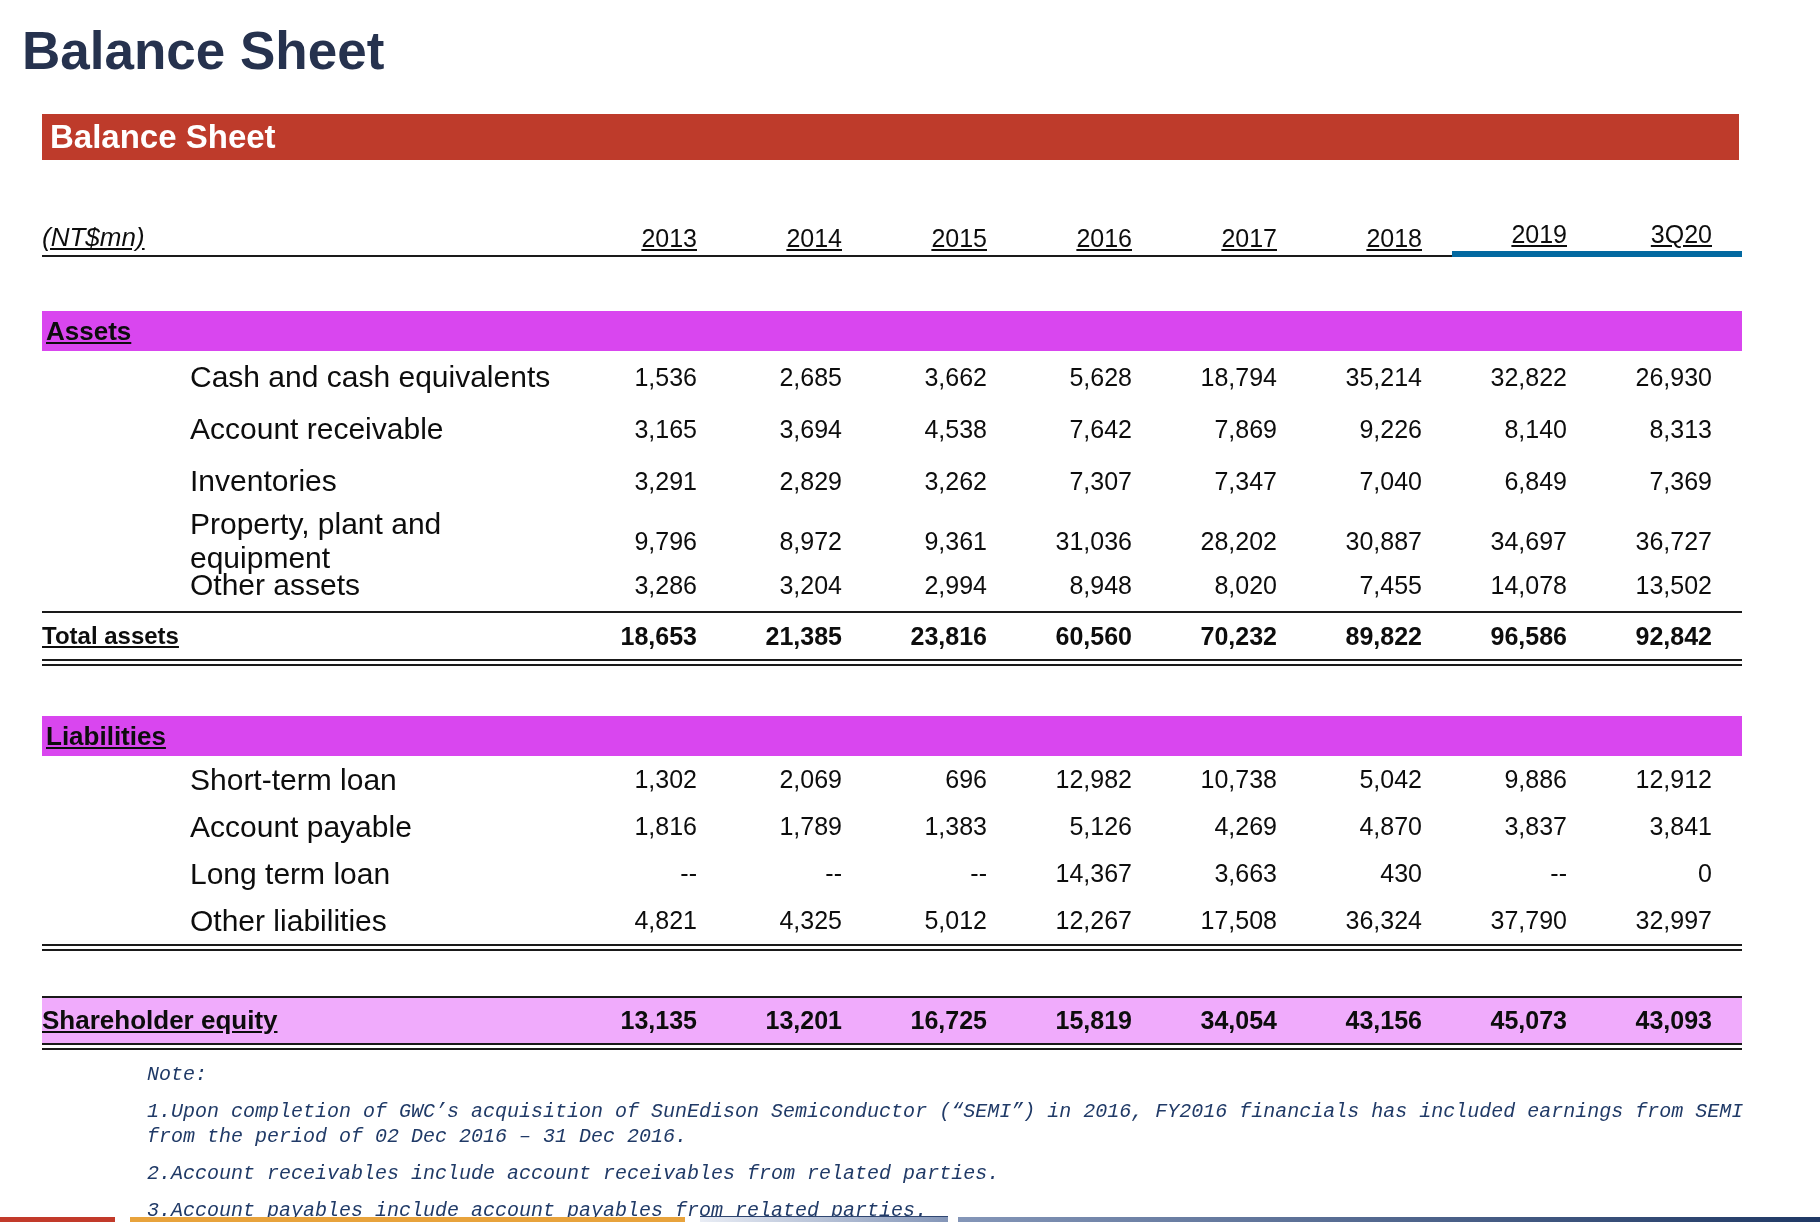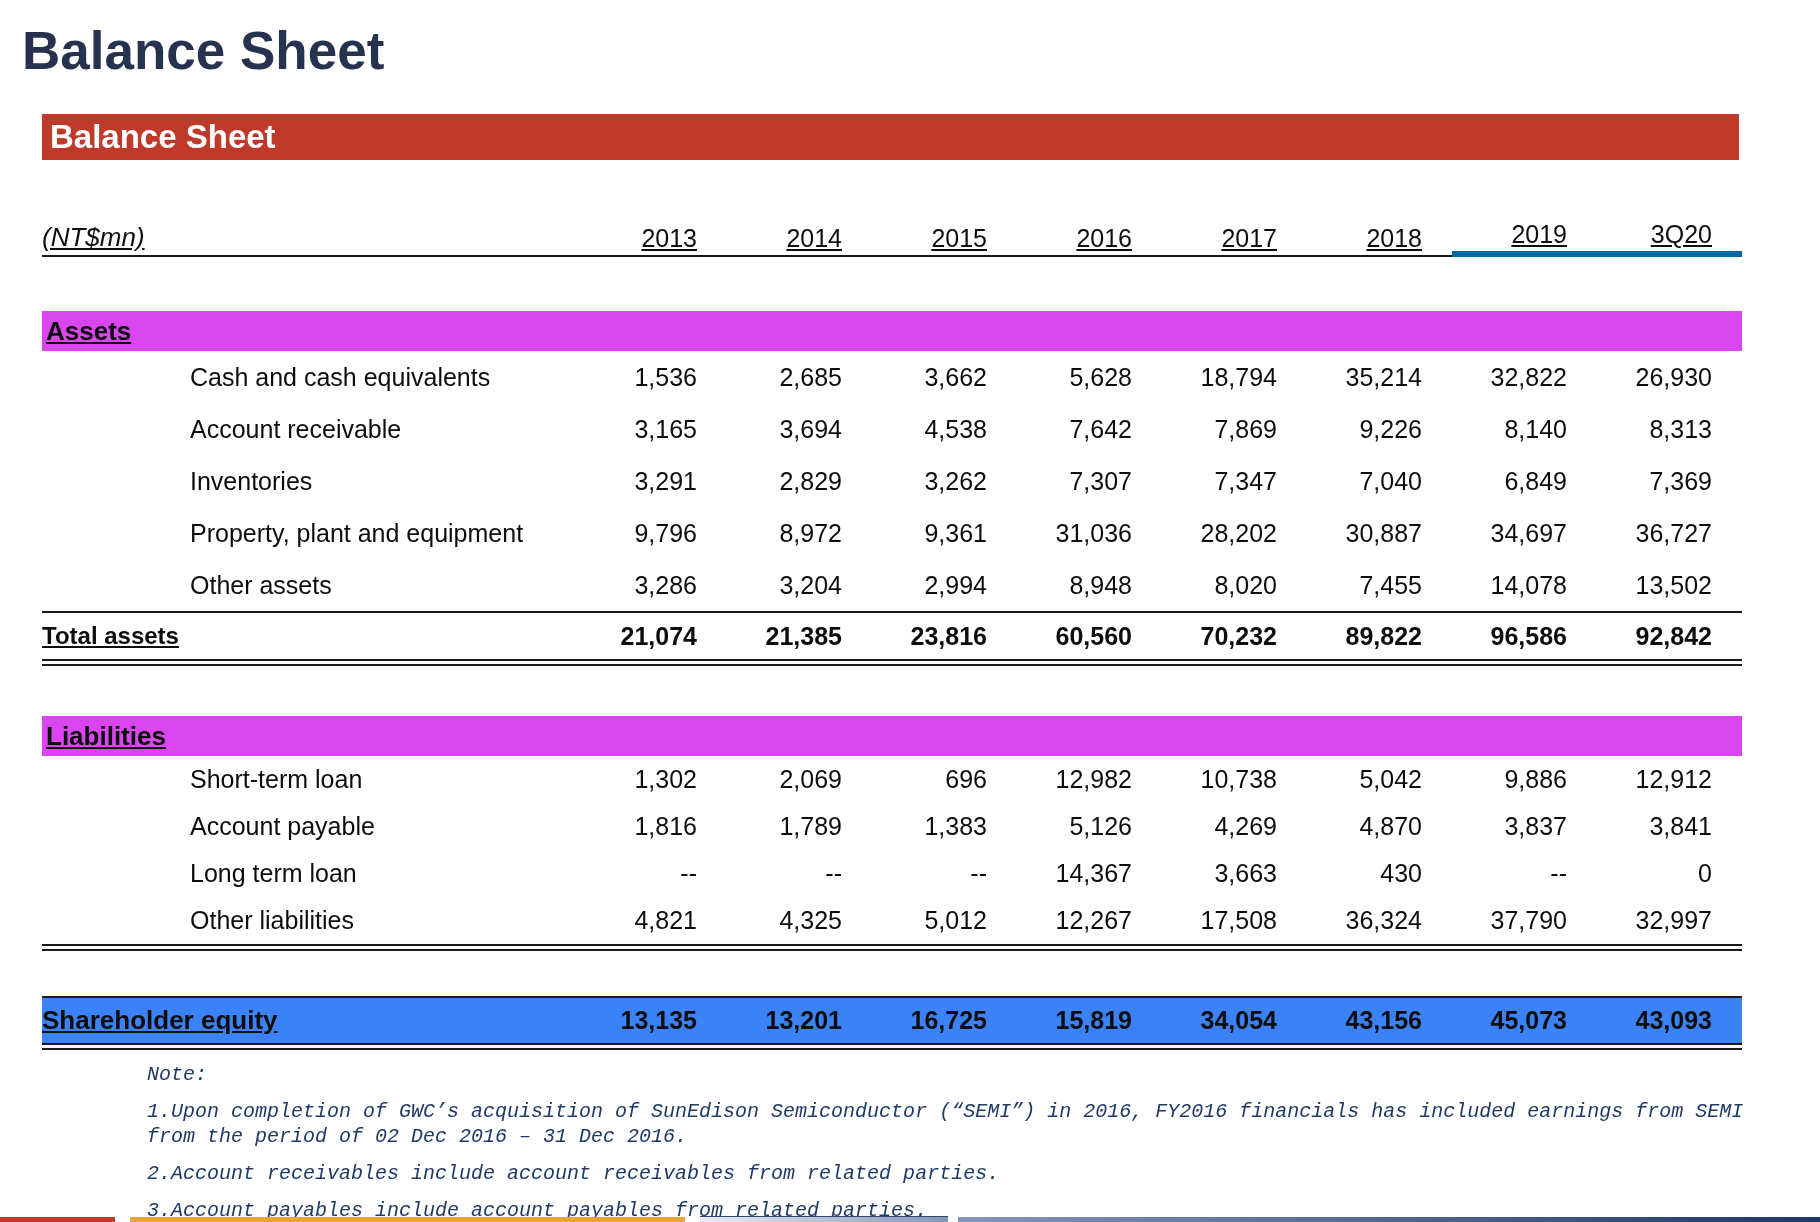--- a/index.html
+++ b/index.html
@@ -16,21 +16,21 @@
   .banner {
     margin:33px 0 0 42px; width:1697px; height:46px;
     background:#be3b2b; color:#ffffff;
     font-size:33px; font-weight:bold; line-height:46px; padding-left:8px;
     box-sizing:border-box;
   }
   .table-wrap { margin:0 0 0 42px; width:1700px; }
   .row { display:grid; grid-template-columns:540px repeat(8,145px); align-items:center; }
   .cell { box-sizing:border-box; }
   .cell.num { text-align:right; padding-right:30px; font-size:25px; }
-  .cell.label { font-size:25px; }
+  .cell.label { font-size:30px; }
   
   .hdr { margin-top:63px; height:34px; align-items:end; }
   .hdr .cell { height:34px; display:flex; align-items:flex-end; border-bottom:2px solid #1a1a1a;text-decoration:underline; }
   .hdr .cell.num { justify-content:flex-end; padding-bottom:2px; }
   .hdr .cell.accent { border-bottom:6px solid #0369a1; }
   .unit { font-style:italic; font-size:26px; padding-bottom:2px; }
   
   .band { margin-top:54px; height:40px; background:#d946ef; display:flex; align-items:center; }
   .band .sec-title { font-size:26px; font-weight:bold; text-decoration:underline; padding-left:4px; }
   
@@ -38,21 +38,21 @@
   .sec-liab .item { height:47px; }
   .item .cell.label { padding-left:148px; }
   
   .total { height:46px; border-top:2px solid #1a1a1a; font-weight:bold; }
   .total .cell.label { font-size:24px; text-decoration:underline; }
   .total .cell.num { font-weight:bold; }
   .double-rule { height:3px; border-top:2px solid #1a1a1a; border-bottom:2px solid #1a1a1a; }
   .sec-gap-l { margin-top:50px; }
   
   .equity-rule { margin-top:45px; border-top:2px solid #1a1a1a; height:0; }
-  .equity { height:45px; background:#3b82f6; font-weight:bold; }
+  .equity { height:45px; background:#f0abfc; font-weight:bold; }
   .equity .cell.label { font-size:26px; text-decoration:underline; }
   
   .notes {
     margin:6px 0 0 135px; width:1645px;
     color:#203a67; font-style:italic; font-size:20px; line-height:25px;
   }
   .notes .note-line { margin:12px;font-family:Liberation Mono, monospace; }
   
   .strips { position:absolute; left:0; bottom:0; width:1820px; height:6px; }
   .strip { position:absolute; bottom:0; height:5px; }
@@ -145,21 +145,21 @@
     <div class="cell num">2,994</div>
     <div class="cell num">8,948</div>
     <div class="cell num">8,020</div>
     <div class="cell num">7,455</div>
     <div class="cell num">14,078</div>
     <div class="cell num">13,502</div>
   </div>
 
   <div class="row total">
     <div class="cell label">Total assets</div>
-    <div class="cell num">21,074</div>
+    <div class="cell num">18,653</div>
     <div class="cell num">21,385</div>
     <div class="cell num">23,816</div>
     <div class="cell num">60,560</div>
     <div class="cell num">70,232</div>
     <div class="cell num">89,822</div>
     <div class="cell num">96,586</div>
     <div class="cell num">92,842</div>
   </div>
   <div class="double-rule"></div>
 

